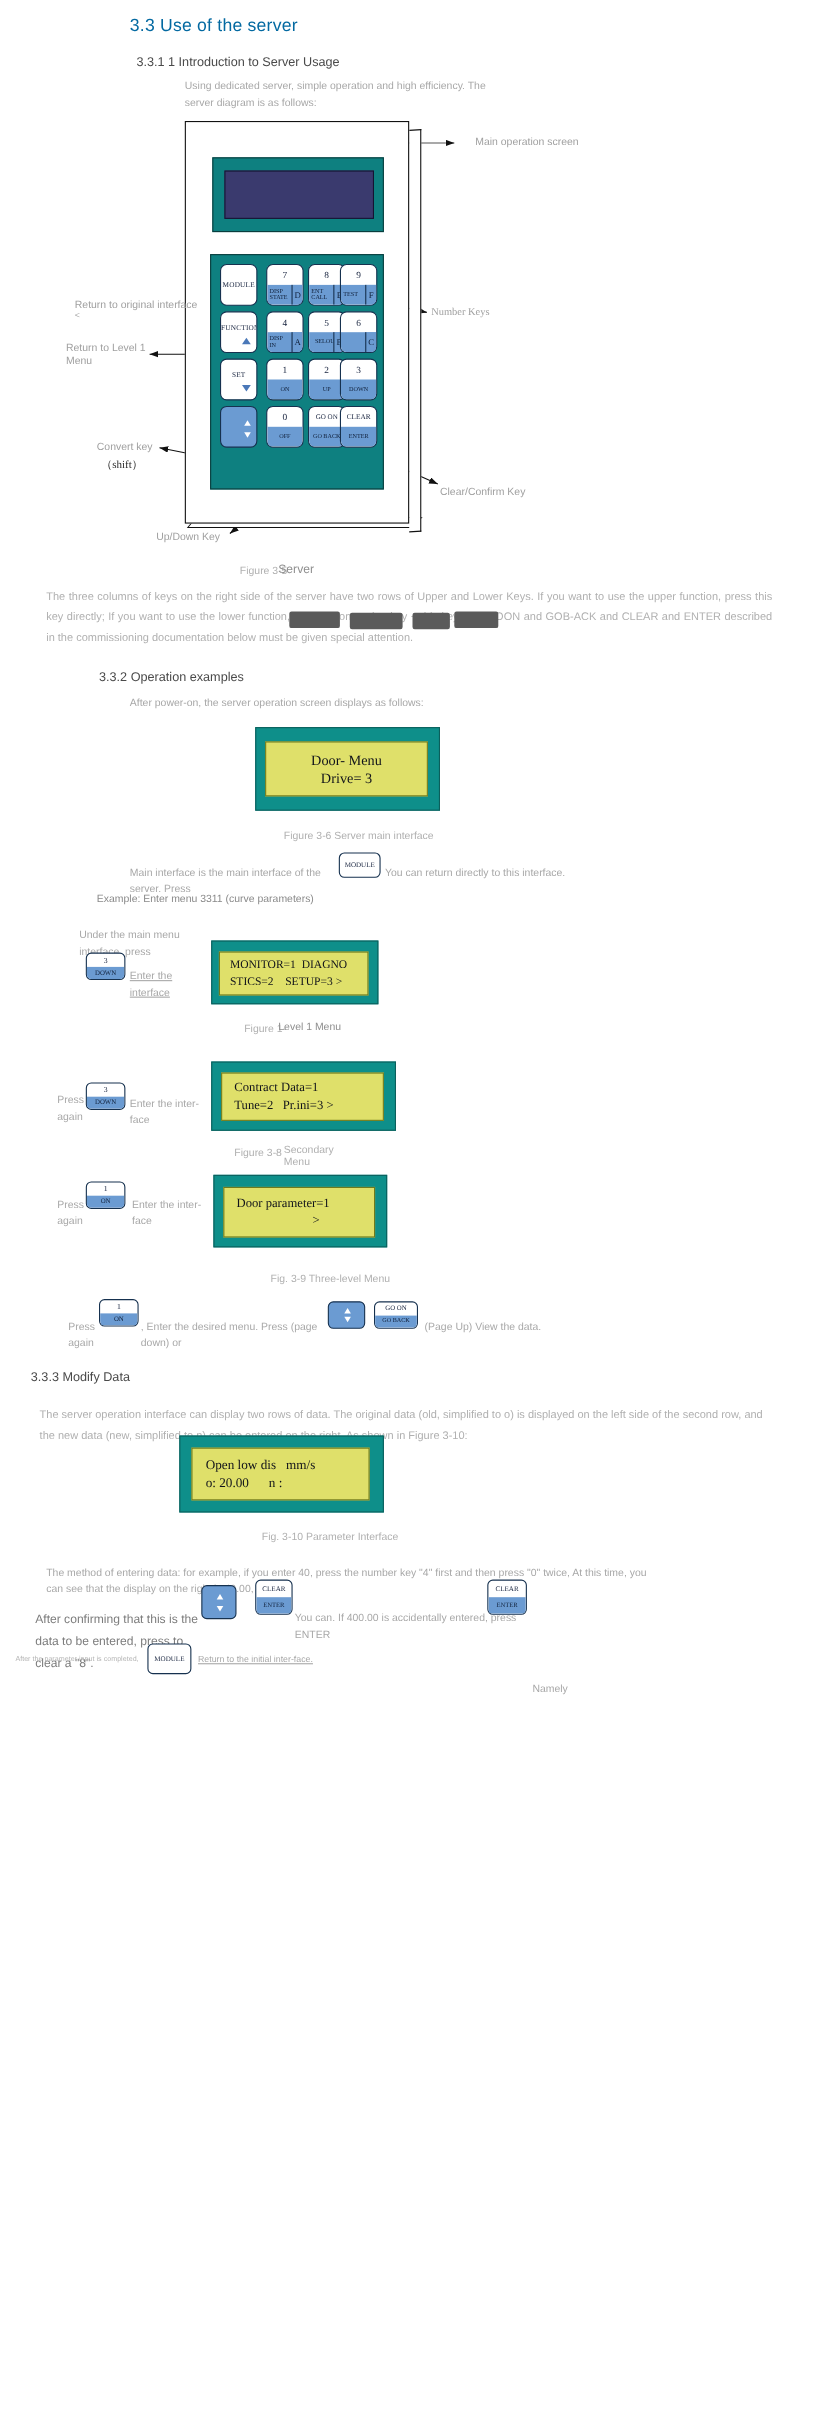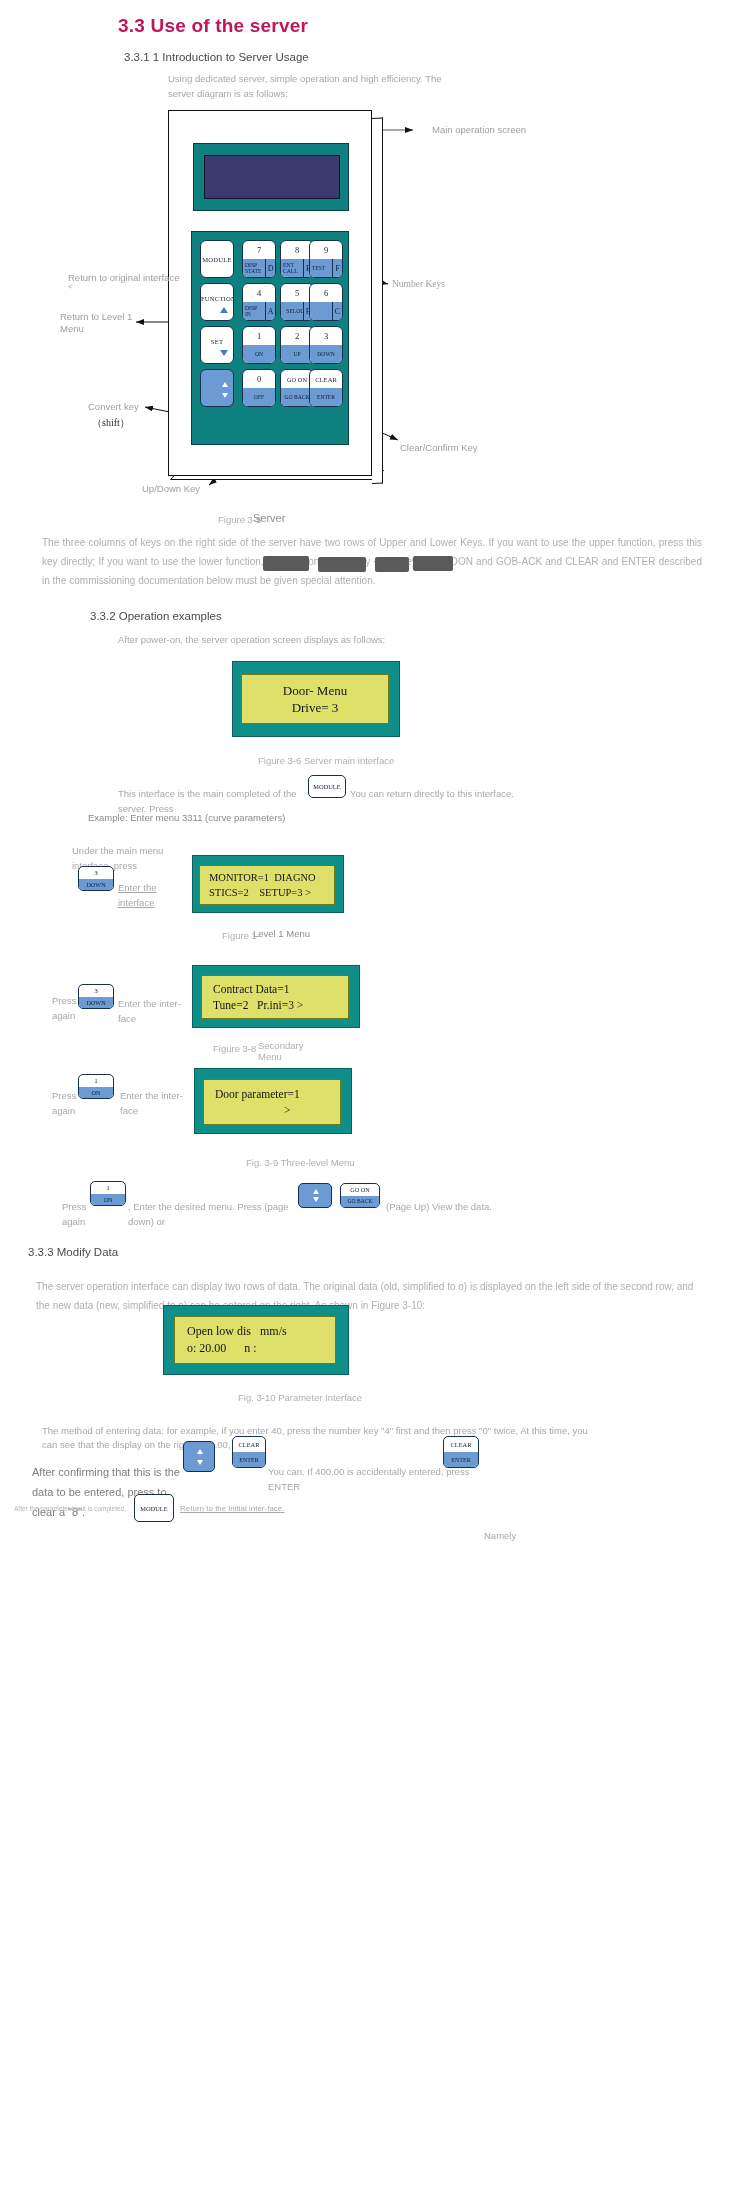--- a/index.html
+++ b/index.html
@@ -4,21 +4,21 @@
 <style>
   html,body{margin:0;padding:0;}
   body{
     width:750px;height:2200px;background:#ffffff;
     font-family:"Liberation Sans",sans-serif;
     position:relative;overflow:hidden;
     -webkit-font-smoothing:antialiased;
   }
   .abs{position:absolute;}
 
-  h1.sec{font-size:19px;font-weight:700;color:#be185d;margin:0;letter-spacing:.2px;}
+  h1.sec{font-size:16px;font-weight:400;color:#0369a1;margin:0;letter-spacing:.2px;}
   h2.sub{font-size:11.5px;font-weight:400;color:#4a4a4a;margin:0;}
   p.body{font-size:9.5px;line-height:15px;color:#a8a8a8;margin:0;}
   p.body2{font-size:10px;line-height:19px;color:#b0b0b0;margin:0;}
 
   
   .device{position:absolute;left:168px;top:110px;width:220px;height:370px;}
   .dev-body{position:absolute;left:0;top:0;width:204px;height:366px;
             background:#fff;border:1.6px solid #111;box-sizing:border-box;}
   .dev-side{position:absolute;left:204px;top:8px;width:11px;height:366px;
             background:#fff;border:1.4px solid #111;border-left:none;box-sizing:border-box;
@@ -252,21 +252,21 @@
 <p class="body abs" style="left:118px;top:632px;width:280px;">After power-on, the server operation screen displays as follows:</p>
 
 <div class="panel" style="left:232px;top:661px;width:168px;height:76px;">
   <div class="inner" style="left:8px;top:12px;width:148px;height:50px;font-size:13px;line-height:17px;">
     <div class="line">Door- Menu</div>
     <div class="line">Drive= 3</div>
   </div>
 </div>
 <div class="cap" style="left:258px;top:755px;">Figure 3-6 Server main interface</div>
 
-<p class="body abs" style="left:118px;top:786px;width:196px;">This interface is the main completed of the server. Press</p>
+<p class="body abs" style="left:118px;top:786px;width:196px;">Main interface is the main interface of the server. Press</p>
 <div class="ikey solidw" style="left:308px;top:775px;width:38px;height:23px;">
   <span>MODULE</span>
 </div>
 <p class="body abs" style="left:350px;top:786px;width:260px;">You can return directly to this interface.</p>
 
 <p class="body abs" style="left:88px;top:810px;width:330px;font-size:9.5px;color:#8a8a8a;">Example: Enter menu 3311 (curve parameters)</p>
 
 <p class="body abs" style="left:72px;top:843px;width:120px;">Under the main menu interface, press</p>
 <div class="ikey" style="left:78px;top:866px;width:36px;height:25px;">
   <div class="u">3</div>

